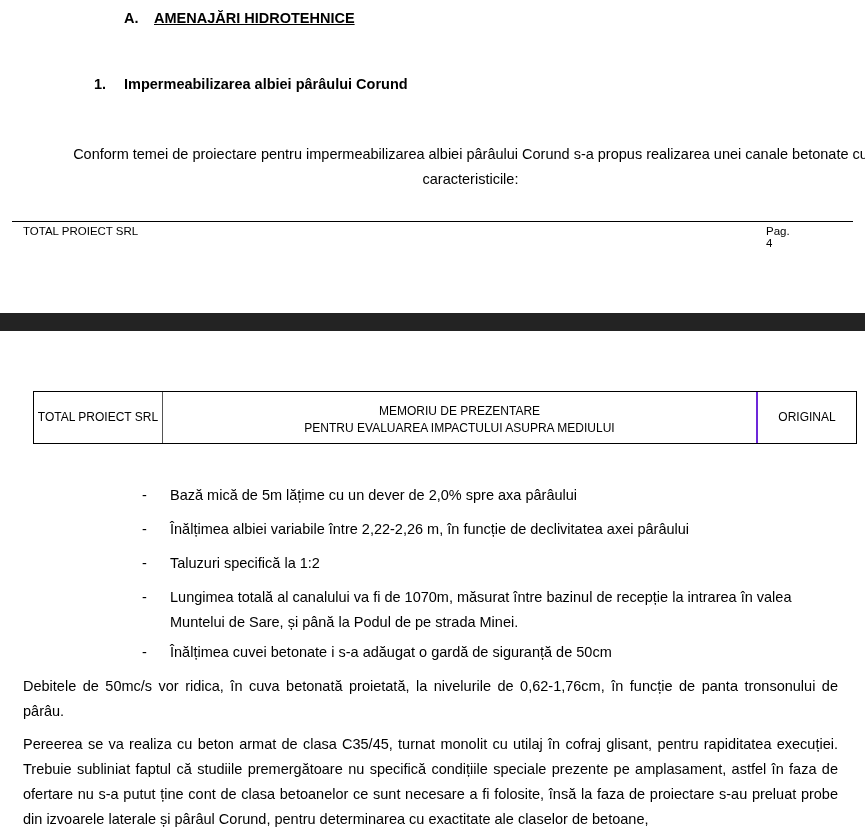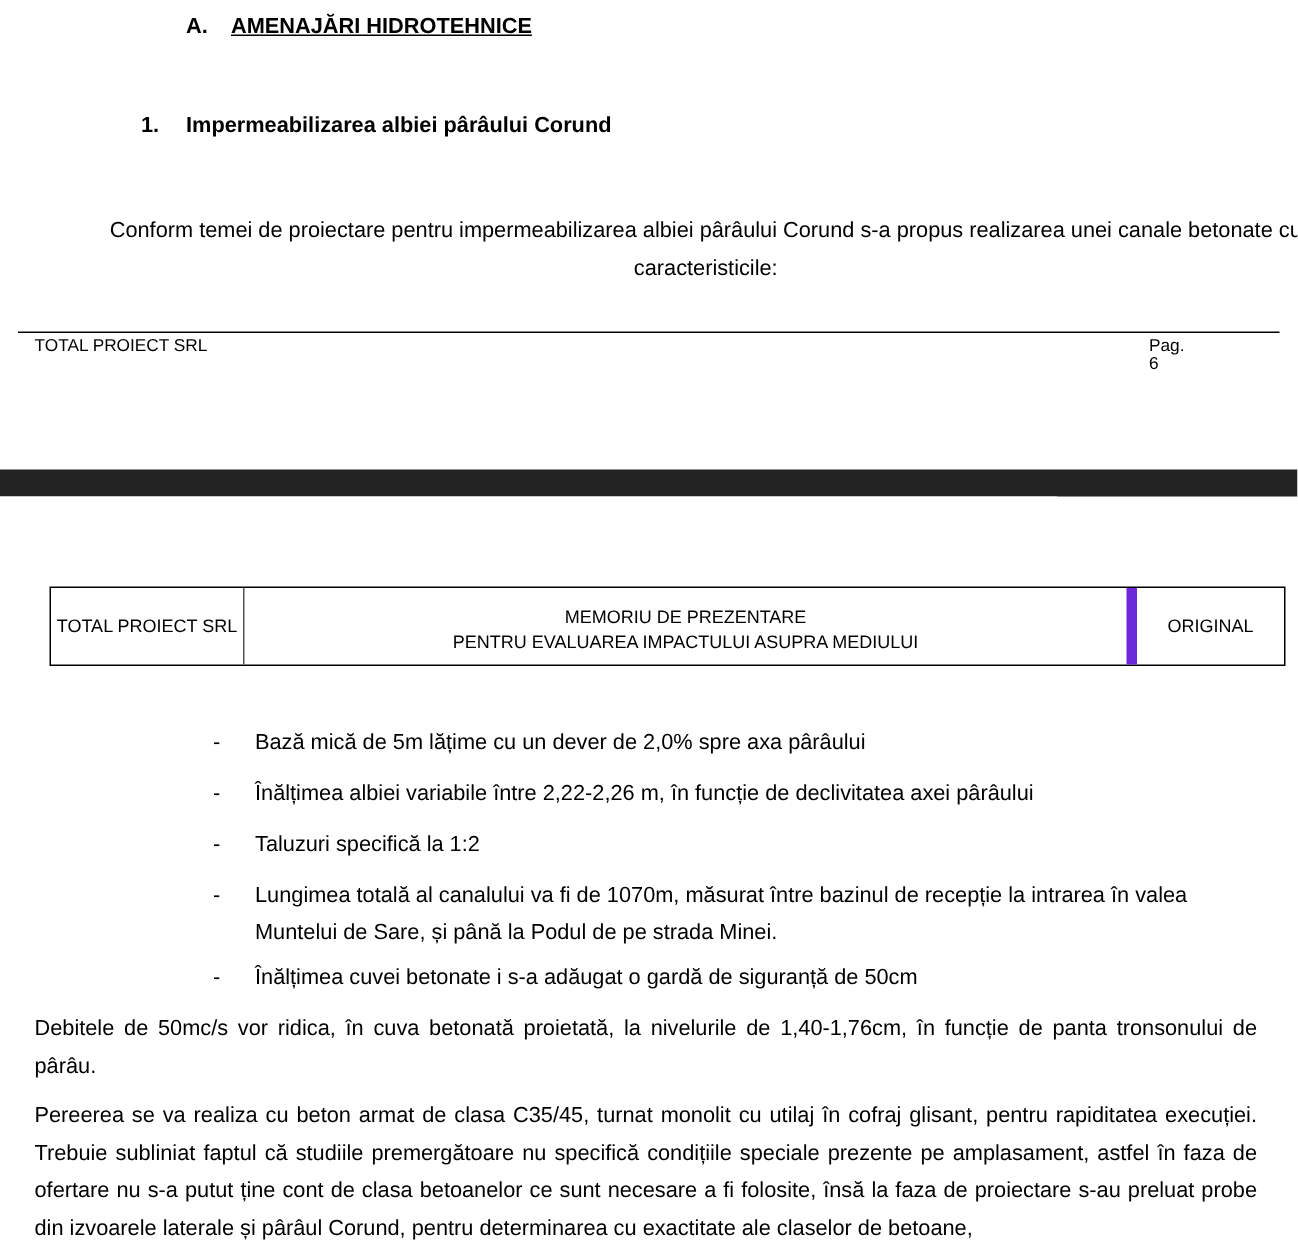--- a/index.html
+++ b/index.html
@@ -33,21 +33,21 @@
     .footer-left { position: absolute; left: 23px; top: 225px; font-size: 11.5px; }
     .footer-right { position: absolute; left: 766px; top: 225px; font-size: 11.5px; }
 
     .hdr-table {
       position: absolute; left: 33px; top: 60px; width: 824px; height: 53px;
       border: 1.5px solid #000; box-sizing: border-box; display: flex;
     }
     .hdr-cell { display: flex; flex-direction: column; align-items: center; justify-content: center;
       font-size: 12px; line-height: 17px; text-align: center; box-sizing: border-box; }
     .cell-left { width: 129px; border-right: 1px solid #555; }
-    .cell-mid { flex: 1; border-right: 7px solid #6d28d9; padding-top: 4px; }
+    .cell-mid { flex: 1; border-right: 2px solid #6d28d9; padding-top: 4px; }
     .cell-right { width: 98px; }
 
     .bullets { position: absolute; left: 0; top: 152px; width: 865px; }
     .bullet { position: absolute; left: 0; width: 865px; font-size: 14.5px; line-height: 25px; }
     .bullet .dash { position: absolute; left: 142px; }
     .bullet .text { position: absolute; left: 170px; width: 668px; }
 
     .p-debite { top: 343px; }
     .p-pereerea { top: 401px; }
   </style>
@@ -57,21 +57,21 @@
 <div class="page page-1">
   <div class="heading-a">
     <span class="letter">A.</span><span class="title">AMENAJĂRI HIDROTEHNICE</span>
   </div>
   <div class="heading-1">
     <span class="num">1.</span><span>Impermeabilizarea albiei pârâului Corund</span>
   </div>
   <div class="para intro">Conform temei de proiectare pentru impermeabilizarea albiei pârâului Corund s-a propus realizarea unei canale betonate cu caracteristicile:</div>
   <div class="footer-rule"></div>
   <div class="footer-left">TOTAL PROIECT SRL</div>
-  <div class="footer-right">Pag.  6</div>
+  <div class="footer-right">Pag.  4</div>
 </div>
 
 <div class="gap"></div>
 
 <div class="page page-2">
   <div class="hdr-table">
     <div class="hdr-cell cell-left">
       <span>TOTAL PROIECT SRL</span>
     </div>
     <div class="hdr-cell cell-mid">
@@ -99,15 +99,15 @@
     <div class="bullet" style="top:102px">
       <span class="dash">-</span>
       <span class="text">Lungimea totală al canalului va fi de 1070m, măsurat între bazinul de recepție la intrarea în valea Muntelui de Sare, și până la Podul de pe strada Minei.</span>
     </div>
     <div class="bullet" style="top:157px">
       <span class="dash">-</span>
       <span class="text">Înălțimea cuvei betonate i s-a adăugat o gardă de siguranță de 50cm</span>
     </div>
   </div>
 
-  <div class="para p-debite">Debitele de 50mc/s vor ridica, în cuva betonată proietată, la nivelurile de 1,40-1,76cm, în funcție de panta tronsonului de pârâu.</div>
+  <div class="para p-debite">Debitele de 50mc/s vor ridica, în cuva betonată proietată, la nivelurile de 0,62-1,76cm, în funcție de panta tronsonului de pârâu.</div>
   <div class="para p-pereerea">Pereerea se va realiza cu beton armat de clasa C35/45, turnat monolit cu utilaj în cofraj glisant, pentru rapiditatea execuției. Trebuie subliniat faptul că studiile premergătoare nu specifică condițiile speciale prezente pe amplasament, astfel în faza de ofertare nu s-a putut ține cont de clasa betoanelor ce sunt necesare a fi folosite, însă la faza de proiectare s-au preluat probe din izvoarele laterale și pârâul Corund, pentru determinarea cu exactitate ale claselor de betoane,</div>
 </div>
 
 </body></html>

